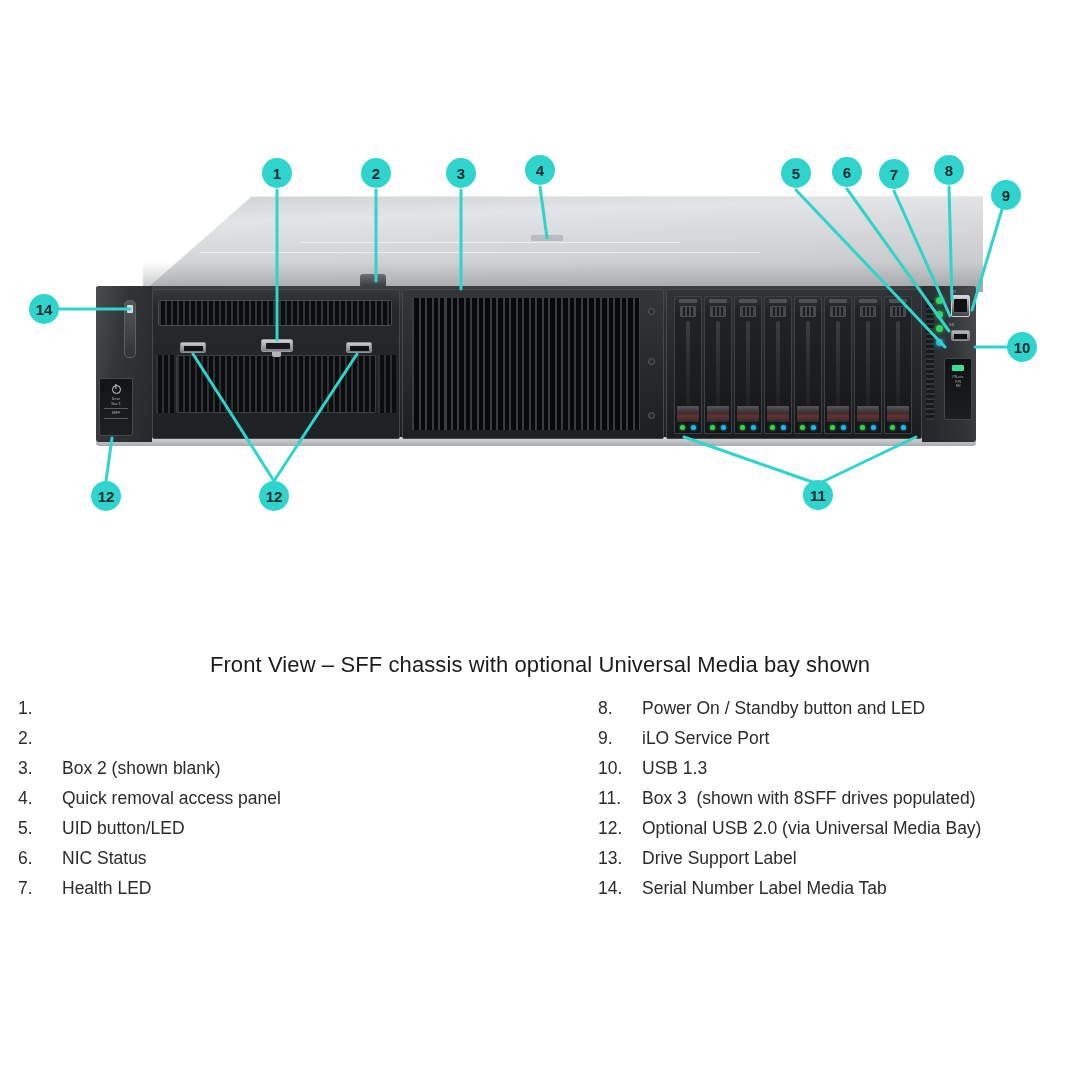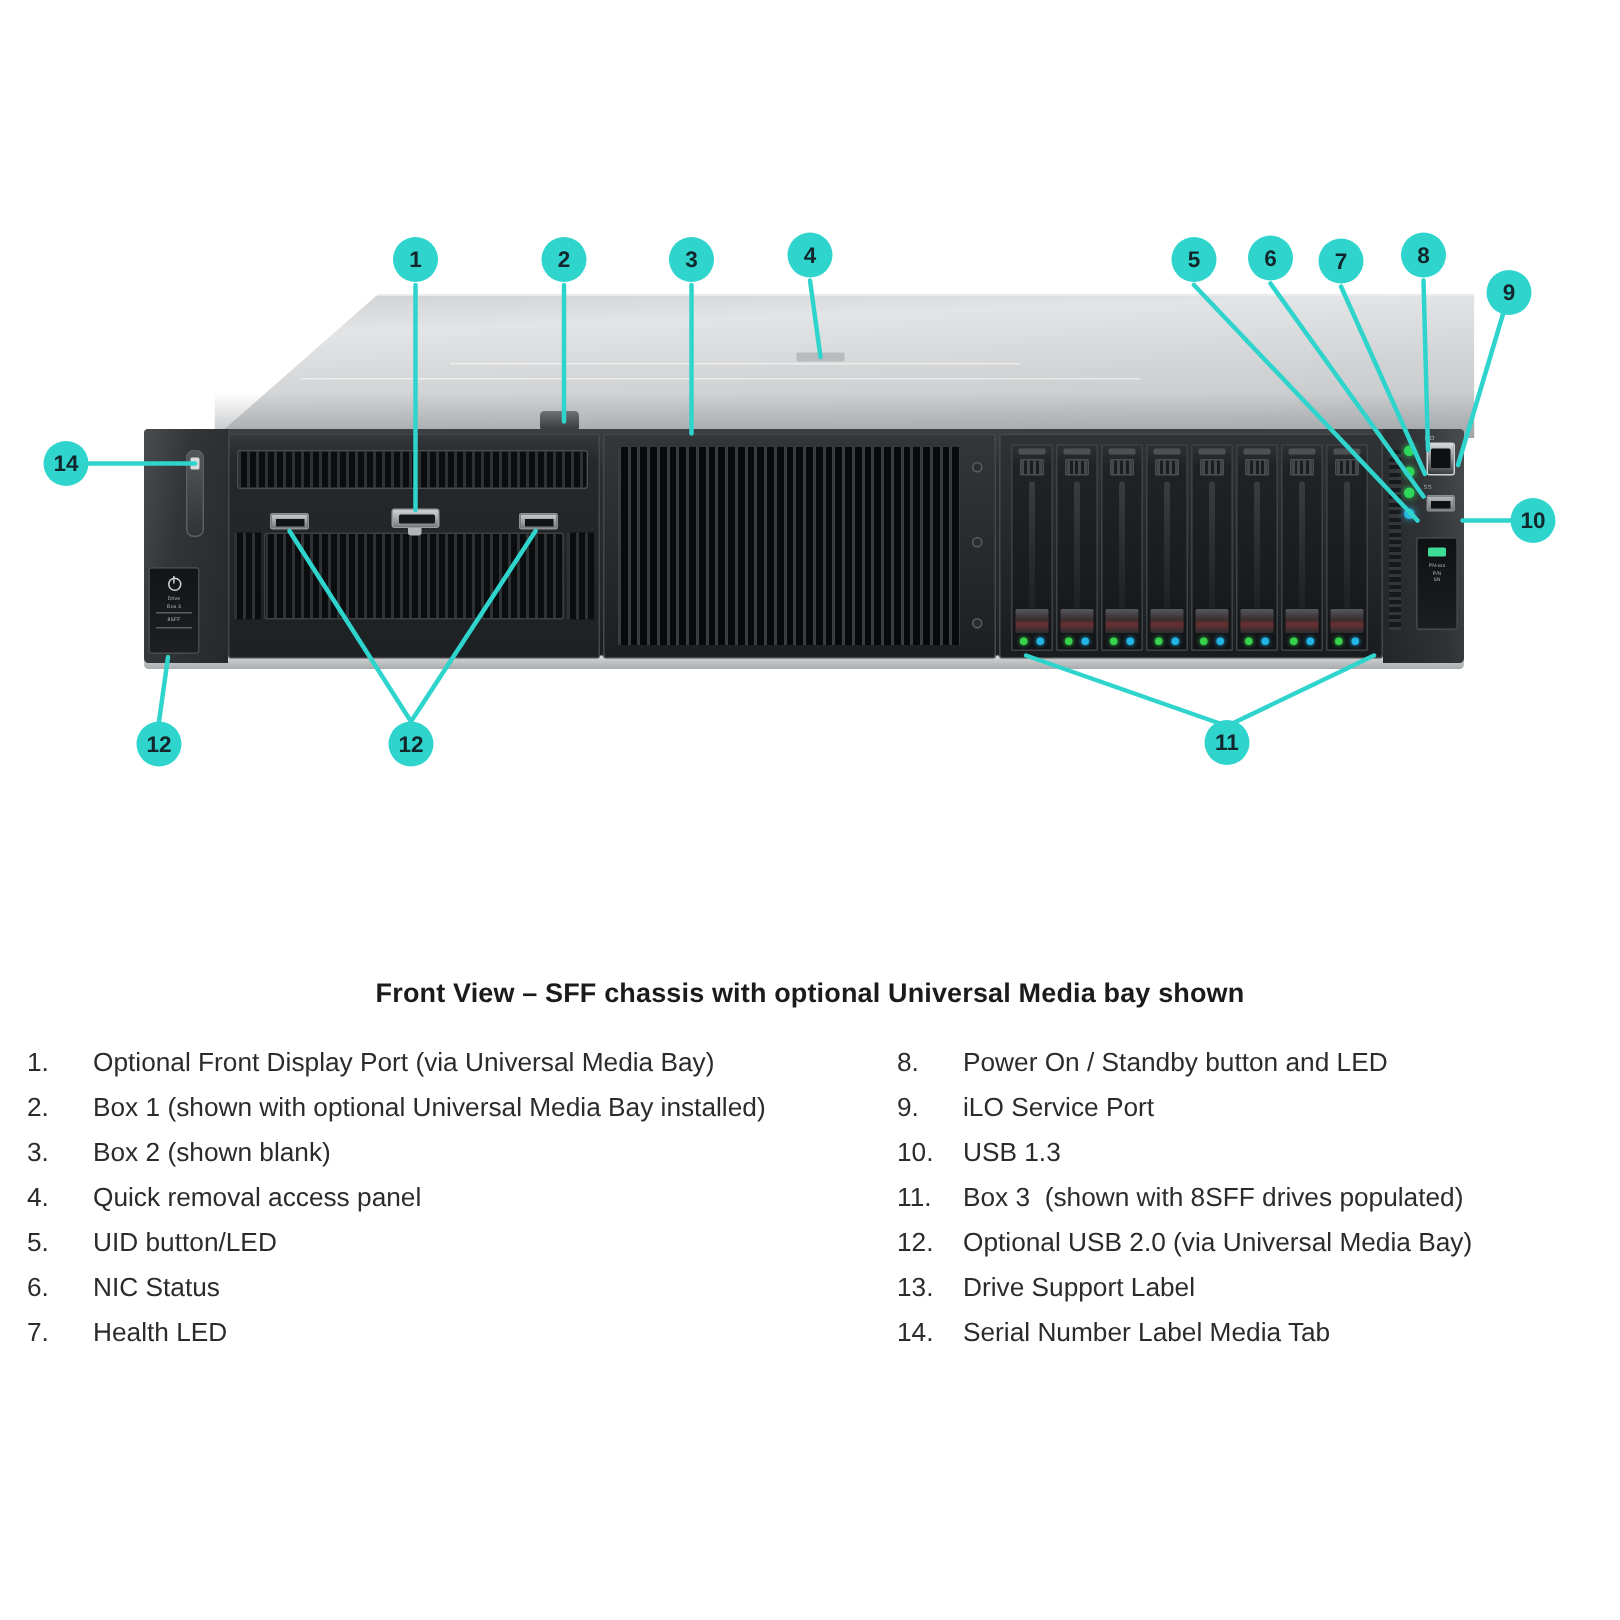--- a/index.html
+++ b/index.html
@@ -420,22 +420,22 @@
     z-index: 6;
   }
   #leaders { position: absolute; left: 0; top: 0; width: 1080px; height: 620px; z-index: 5; }
 
   
   #caption {
     position: absolute;
     left: 0; top: 652px;
     width: 1080px;
     text-align: center;
-    font-size: 18px;
-    font-weight: bold;
+    font-size: 22px;
+    font-weight: normal;
     color: #1b1b1b;
     letter-spacing: .1px;
   }
   #legend {
     position: absolute;
     left: 0; top: 698px;
     width: 1080px;
     display: flex;
   }
   .legend-col { width: 540px; }
@@ -650,25 +650,23 @@
     <div class="callout" style="left:91px;  top:481px;">12</div>
     <div class="callout" style="left:29px;  top:294px;">14</div>
   </div>
 
   <div id="caption">Front View – SFF chassis with optional Universal Media bay shown</div>
 
   <div id="legend">
     <div class="legend-col left">
       <div class="legend-item">
           <span class="legend-num">1.</span>
-          <span class="legend-text">Optional Front Display Port (via Universal Media Bay)</span>
         </div>
       <div class="legend-item">
           <span class="legend-num">2.</span>
-          <span class="legend-text">Box 1 (shown with optional Universal Media Bay installed)</span>
         </div>
       <div class="legend-item">
           <span class="legend-num">3.</span>
           <span class="legend-text">Box 2 (shown blank)</span>
         </div>
       <div class="legend-item">
           <span class="legend-num">4.</span>
           <span class="legend-text">Quick removal access panel</span>
         </div>
       <div class="legend-item">

